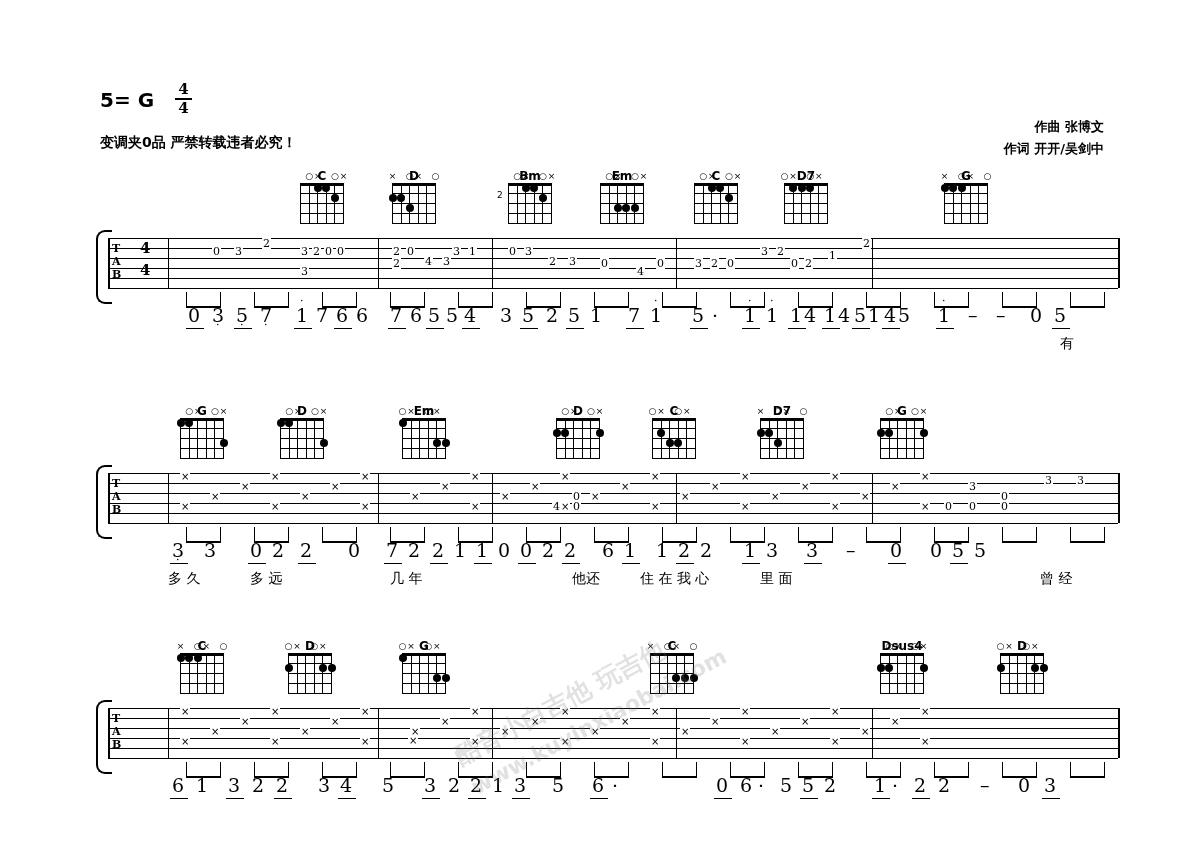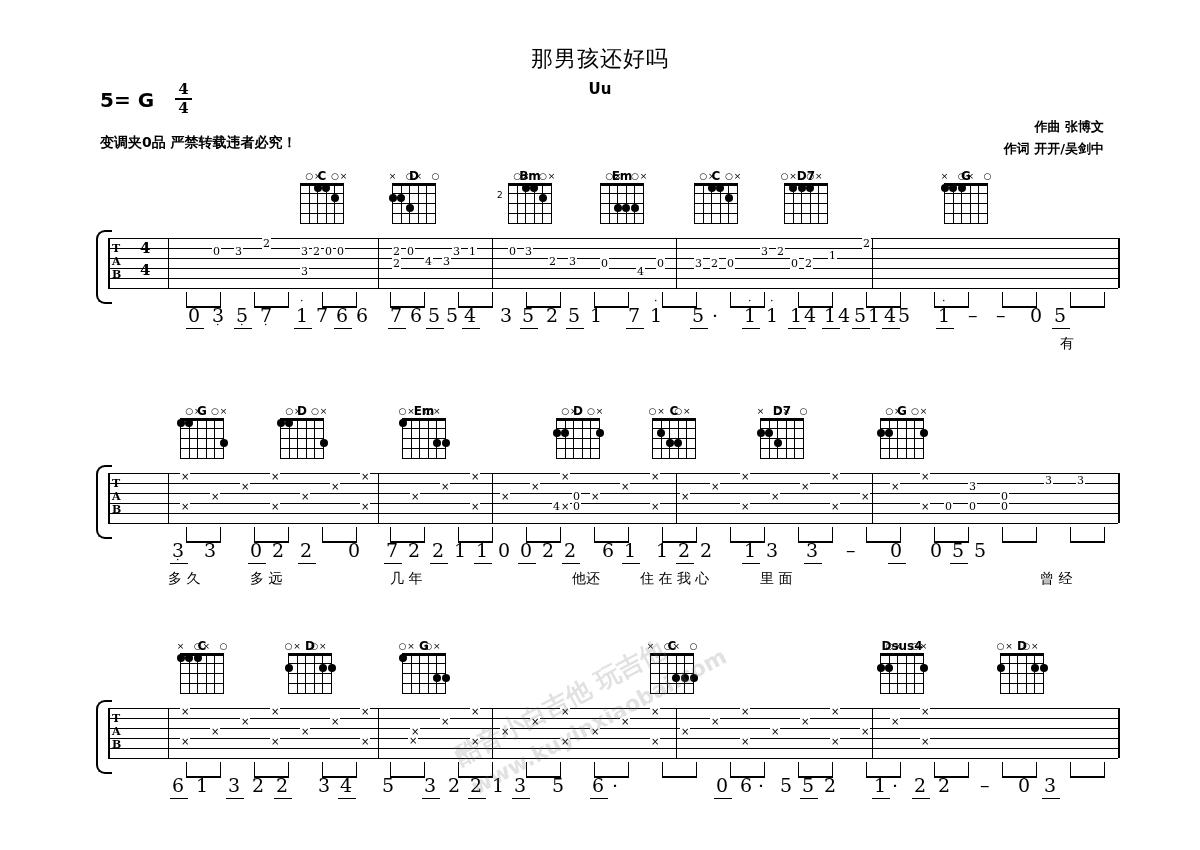--- a/index.html
+++ b/index.html
@@ -125,22 +125,20 @@
     font-family:"DejaVu Sans", sans-serif;font-size:25px;font-weight:bold;
     pointer-events:none;white-space:nowrap;
   }
   .watermark .w2{font-size:22px;margin-top:6px;}
 </style>
 </head>
 <body>
 
 <div class="sheet">
 
-  <div class="title">那男孩还好吗</div>
-  <div class="subtitle">Uu</div>
   <div class="keysig">5= G</div>
   <div class="meter">
     <span class="num">4</span>
     <span class="bar"></span>
     <span class="num">4</span>
   </div>
   <div class="capo">变调夹0品 严禁转载违者必究！</div>
   <div class="credit c1">作曲 张博文</div>
   <div class="credit c2">作词 开开/吴剑中</div>
 

